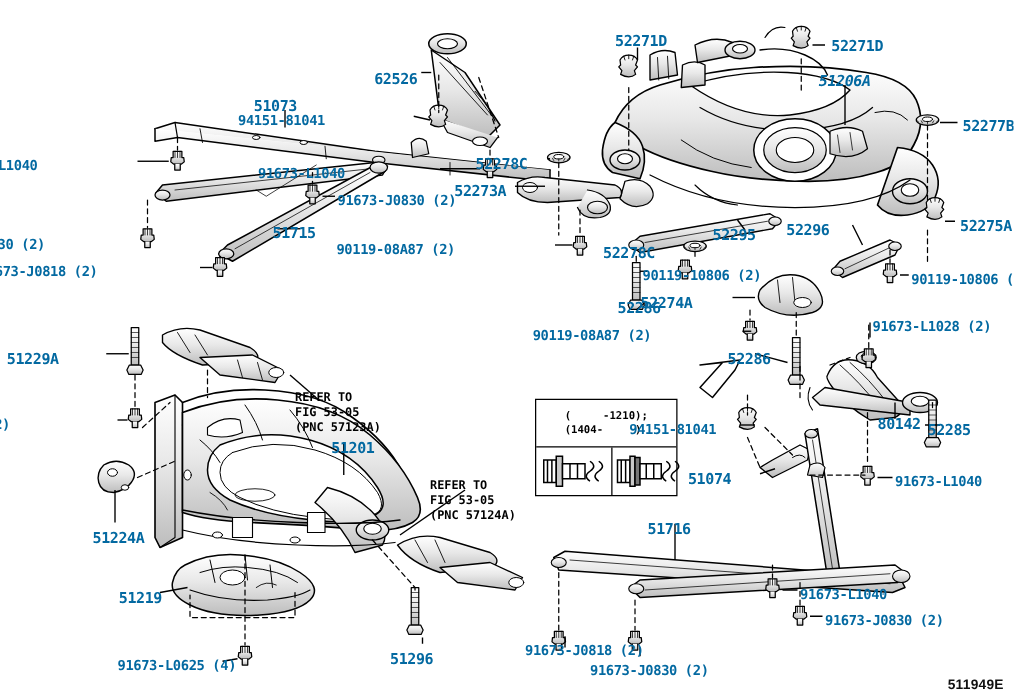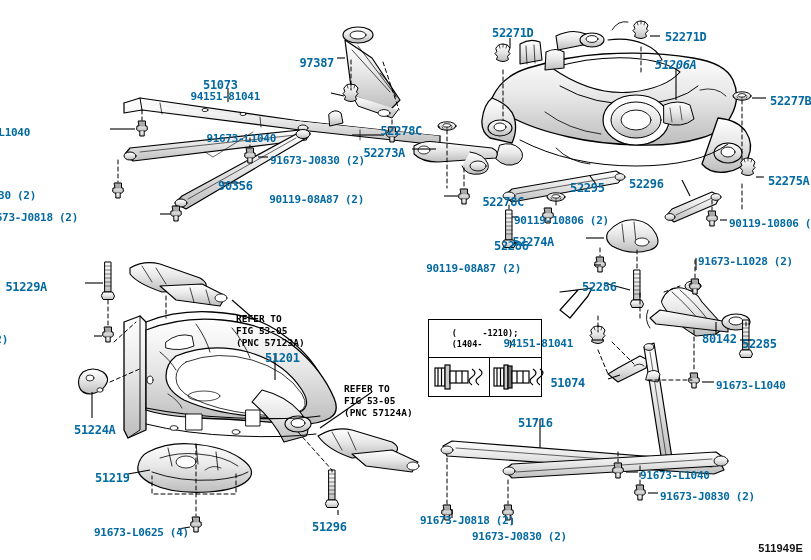--- a/index.html
+++ b/index.html
@@ -479,33 +479,33 @@
             <path d="M 27 10 L 27 22 M 33 10 L 33 22"></path>
             <path d="M 43 8 q 6 4 0 8 q -6 4 0 8" fill="none"></path>
             <path d="M 50 8 q 6 4 0 8 q -6 4 0 8" fill="none"></path>
           </g>
         </svg>
       </div>
     </div>
   </div>
 
   <div id="label-layer">
-      <div class="lbl big" style="left: auto; top: 57px; right: 477px;">97387</div>
+      <div class="lbl big" style="left: auto; top: 57px; right: 477px;">62526</div>
       <div class="lbl big" style="left: 492px; top: 27px;">52271D</div>
       <div class="lbl big" style="left: 665px; top: 31px;">52271D</div>
       <div class="lbl big" style="left: 655px; top: 59px; font-style: italic;">51206A</div>
       <div class="lbl big" style="left: 770px; top: 95px;">52277B</div>
       <div class="lbl big" style="left: 203px; top: 79px;">51073</div>
       <div class="lbl" style="left: auto; top: 91px; right: 551px;">94151-81041</div>
       <div class="lbl" style="left: auto; top: 127px; right: 781px;">91673-L1040</div>
       <div class="lbl" style="left: auto; top: 133px; right: 535px;">91673-L1040</div>
       <div class="lbl big" style="left: auto; top: 125px; right: 389px;">52278C</div>
       <div class="lbl big" style="left: auto; top: 147px; right: 406px;">52273A</div>
       <div class="lbl" style="left: 270px; top: 155px;">91673-J0830 (2)</div>
-      <div class="lbl big" style="left: 218px; top: 180px;">90356</div>
+      <div class="lbl big" style="left: 218px; top: 180px;">51715</div>
       <div class="lbl" style="left: auto; top: 190px; right: 775px;">91673-J0830 (2)</div>
       <div class="lbl big" style="left: 570px; top: 182px;">52295</div>
       <div class="lbl big" style="left: 629px; top: 178px;">52296</div>
       <div class="lbl big" style="left: 768px; top: 175px;">52275A</div>
       <div class="lbl" style="left: auto; top: 212px; right: 733px;">91673-J0818 (2)</div>
       <div class="lbl" style="left: auto; top: 194px; right: 447px;">90119-08A87 (2)</div>
       <div class="lbl" style="left: 514px; top: 215px;">90119-10806 (2)</div>
       <div class="lbl big" style="left: auto; top: 196px; right: 287px;">52278C</div>
       <div class="lbl" style="left: 729px; top: 218px;">90119-10806 (2)</div>
       <div class="lbl big" style="left: 494px; top: 240px;">52286</div>

